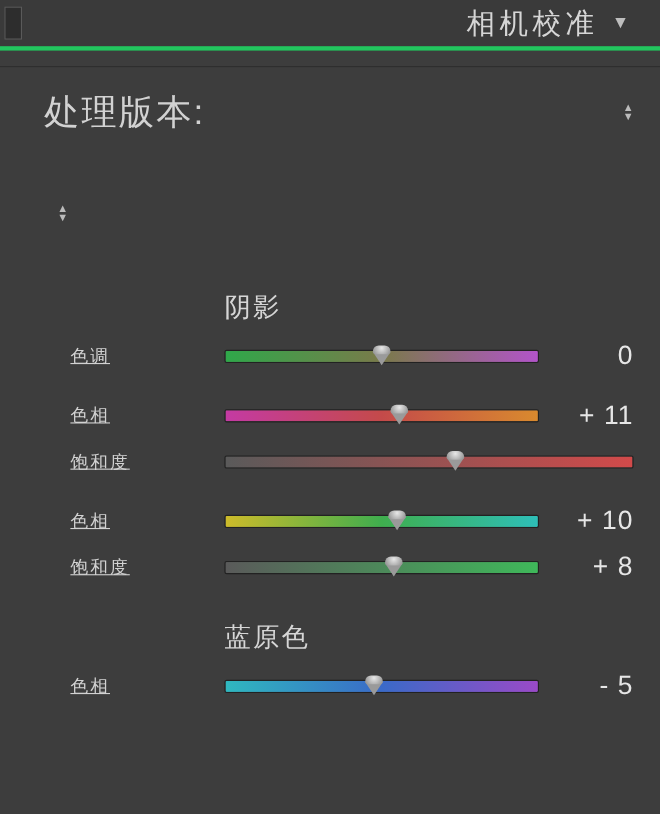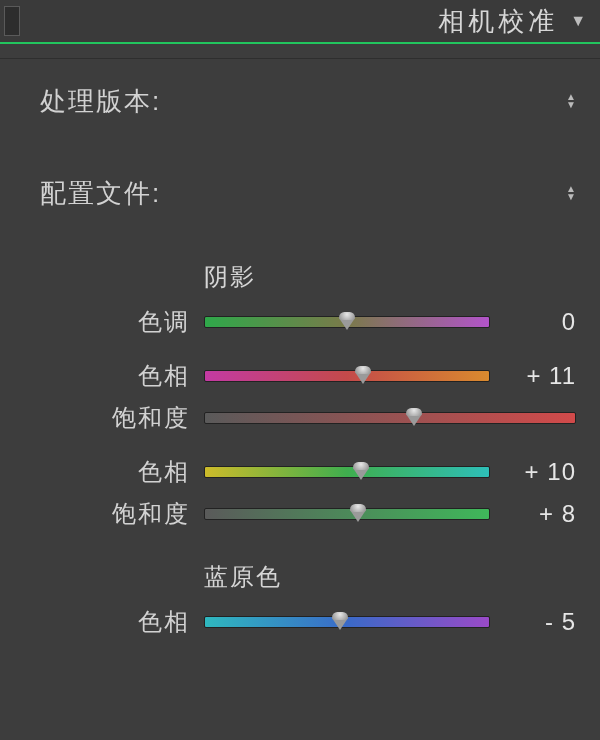--- a/index.html
+++ b/index.html
@@ -18,22 +18,22 @@
     height: 740px;
     background: #3d3d3d;
     position: relative;
     box-sizing: border-box;
   }
   .panel-header {
     height: 42px;
     display: flex;
     align-items: center;
     justify-content: flex-end;
-    padding-right: 14px;
-    border-bottom: 2px solid #22c55e;
+    padding-right: 28px;
+    border-bottom: 4px solid #22c55e;
     background: #3a3a3a;
   }
   .panel-title {
     font-size: 26px;
     color: #d6d6d6;
     letter-spacing: 4px;
     margin-right: 6px;
   }
   .panel-toggle {
     font-size: 16px;
@@ -50,21 +50,21 @@
     background: #2d2d2d;
   }
   .row {
     display: flex;
     align-items: center;
     padding: 0 24px 0 40px;
     height: 64px;
   }
   .row .label {
     flex: 1;
-    font-size: 26px;
+    font-size: 32px;
     color: #d2d2d2;
     letter-spacing: 2px;
   }
   .dropdown {
     display: flex;
     align-items: center;
     font-size: 26px;
     color: #e2e2e2;
   }
   .dropdown .spinner {
@@ -84,25 +84,25 @@
     margin: 14px 0 8px 140px;
     letter-spacing: 2px;
   }
   .slider-row {
     display: flex;
     align-items: center;
     height: 42px;
   }
   .slider-label {
     width: 126px;
-    text-align: right;
-    font-size: 24px;
+    font-size: 16px;
     color: #d2d2d2;
     padding-right: 14px;
     letter-spacing: 2px;
+    text-decoration: underline;
   }
   .slider-track-wrap {
     flex: 1;
     position: relative;
     height: 24px;
     display: flex;
     align-items: center;
   }
   .slider-track {
     width: 100%;
@@ -189,21 +189,20 @@
     <div class="label">处理版本:</div>
     <div class="dropdown">
       <span class="spinner">
           <span>▲</span>
           <span>▼</span>
         </span>
     </div>
   </div>
 
   <div class="row" style="margin-top:28px;">
-    <div class="label">配置文件:</div>
     <div class="dropdown">
       <span class="spinner">
           <span>▲</span>
           <span>▼</span>
         </span>
     </div>
   </div>
 
   <div class="section" style="margin-top:20px;">
     <div class="section-title">阴影</div>

